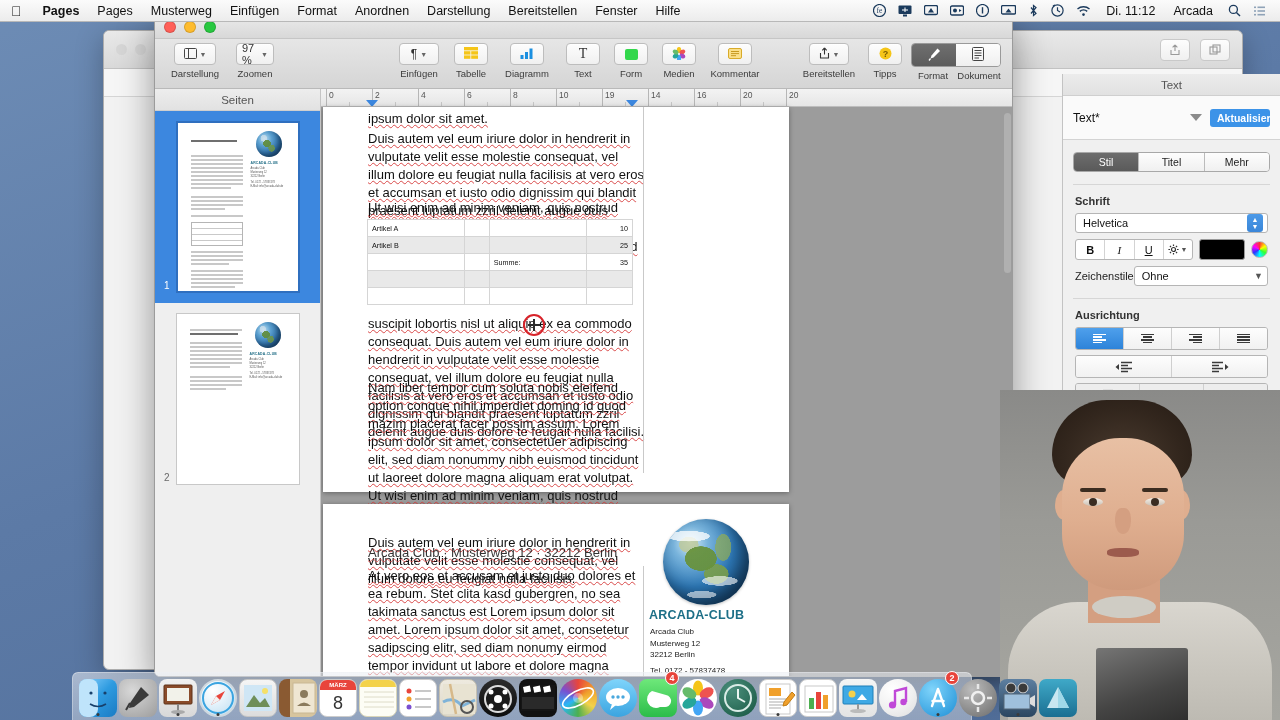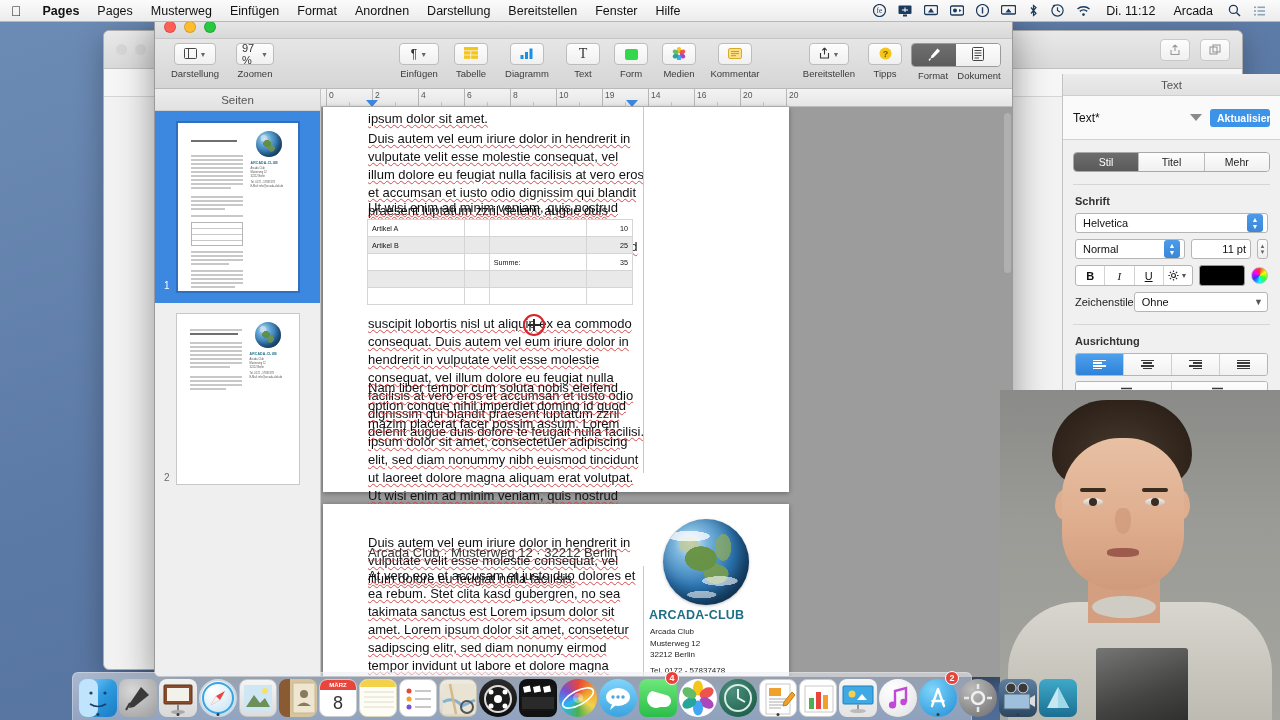--- a/index.html
+++ b/index.html
@@ -869,30 +869,20 @@
 
   <div class="hr"></div>
 
   <div class="sectitle">Schrift</div>
 
   <div class="popup">
     <span>Helvetica</span>
     <span class="stepper">▲<br>▼</span>
   </div>
 
-  <div class="row">
-    <div class="popup" style="flex:1;margin:0">
-      <span>Normal</span>
-      <span class="stepper">▲<br>▼</span>
-    </div>
-    <div class="popup" style="width:60px;margin:0;justify-content:flex-end">
-      <span>11 pt</span>
-    </div>
-    <div style="width:11px;height:20px;display:flex;flex-direction:column;align-items:center;justify-content:center;font-size:6px;color:#666;border:1px solid #b5b5b5;border-radius:3px;background:linear-gradient(#fdfdfd,#eee)">▲<br>▼</div>
-  </div>
 
   <div class="row">
     <div class="fmtbar">
       <div style="font-weight:bold">B</div>
       <div style="font-style:italic;font-family:'Liberation Serif',serif">I</div>
       <div style="text-decoration:underline">U</div>
       <div>
         <svg width="11" height="11" viewBox="0 0 11 11">
             <circle cx="5.5" cy="5.5" r="2" fill="none" stroke="#333" stroke-width="1.2"></circle>
             <g stroke="#333" stroke-width="1.2">

